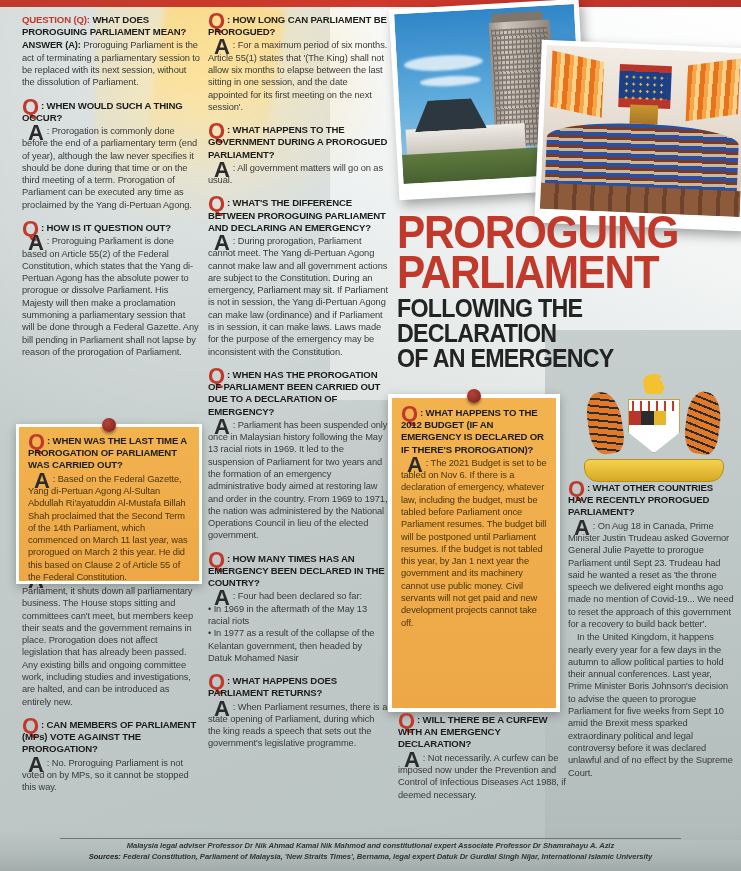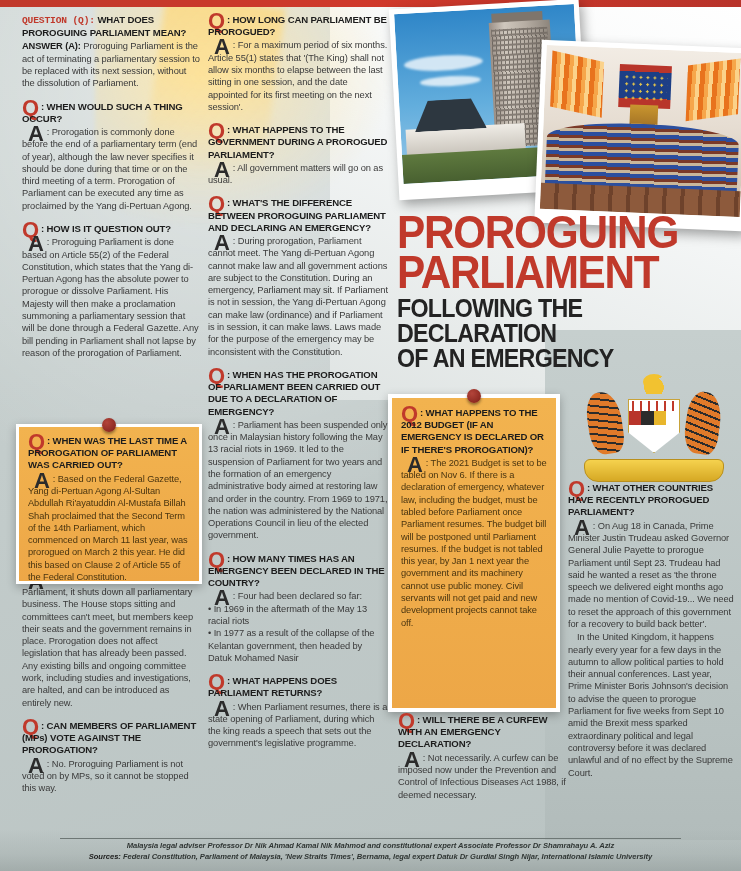--- a/index.html
+++ b/index.html
@@ -78,21 +78,21 @@
 
   .qa{margin-bottom:11px;}
   .q{font-size:9.6px;font-weight:bold;line-height:12.2px;color:#1c1c1c;
      letter-spacing:-0.15px;margin:0;}
   .qmark{color:#c0392b;font-size:22px;font-weight:bold;line-height:0;
      float:left;margin:7px 2px 0 0;font-family:"Liberation Sans", sans-serif;}
   .a{font-size:9.3px;line-height:12.3px;color:#3a3a3a;margin:1px 0 0 0;
      letter-spacing:-0.1px;}
   .amark{color:#2b2b2b;font-size:22px;font-weight:bold;line-height:0;
      float:left;margin:8px 3px 0 6px;}
-  .intro-lead{color:#c0392b;font-weight:bold;font-family:Liberation Mono, monospace;}
+  .intro-lead{color:#c0392b;font-weight:bold;}
   .intro-ans{color:#1c1c1c;font-weight:bold;}
   .bullets{margin:0;padding:0;list-style:none;}
   .bullets li{font-size:9.3px;line-height:12.3px;color:#3a3a3a;letter-spacing:-0.1px;}
 
   
   .hlbox{position:absolute;background:#f0ad4e;
      box-shadow:0 3px 9px rgba(0,0,0,.28);}
   #box-lasttime{left:16px;top:424px;width:186px;height:160px;
      background:linear-gradient(180deg,#f2b34f,#eda747);
      border:3px solid #ffffff;box-sizing:border-box;padding:8px 9px;}

